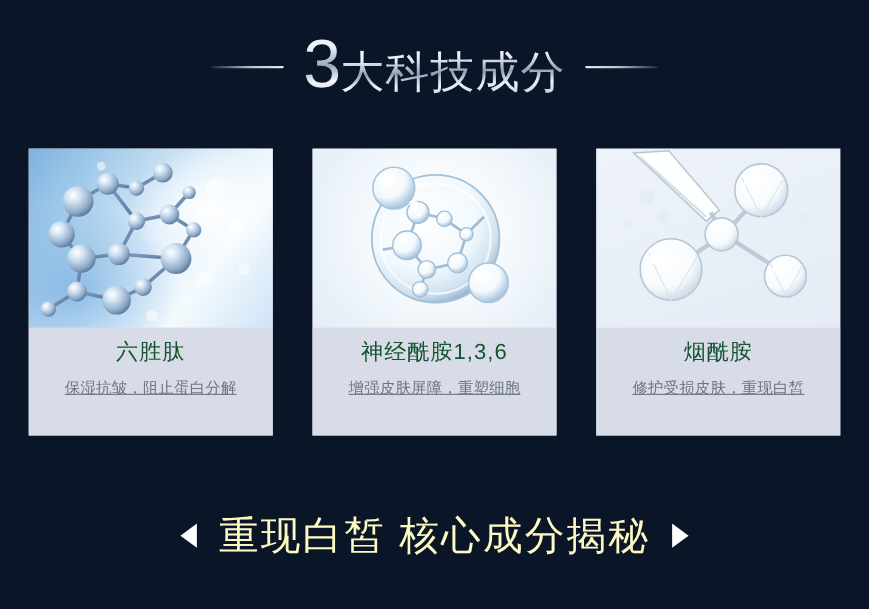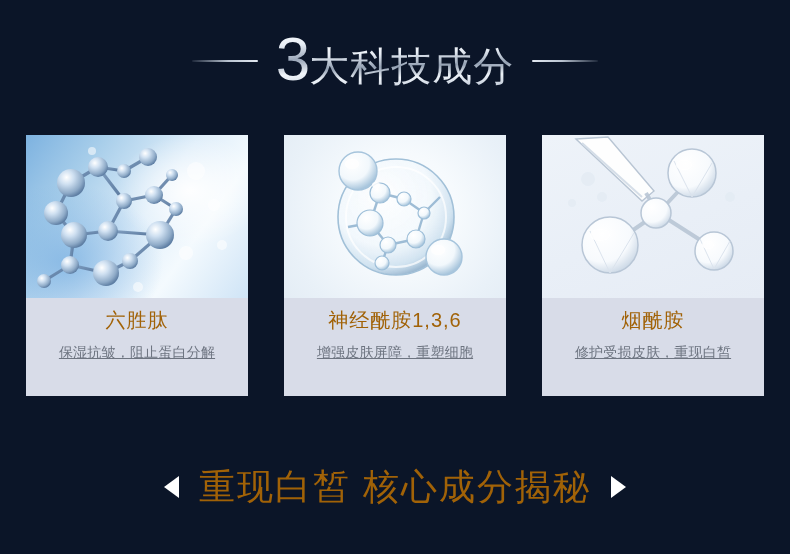--- a/index.html
+++ b/index.html
@@ -95,21 +95,21 @@
     display: flex;
     flex-direction: column;
     align-items: center;
     justify-content: flex-start;
     padding-top: 9px;
     background: #d8dce8;
   }
   .card-title {
     font-size: 20px;
     line-height: 26px;
-    color: #a16207;
+    color: #14532d;
     letter-spacing: 1px;
     white-space: nowrap;
   }
   .card-sub {
     margin-top: 9px;
     font-size: 14px;
     line-height: 20px;
     color: #6d7480;
     letter-spacing: 0.2px;
     white-space: nowrap;
@@ -155,21 +155,21 @@
     width: 0;
     height: 0;
     border-top: 11px solid transparent;
     border-bottom: 11px solid transparent;
   }
   .tri-left  { border-right: 15px solid #ffffff; }
   .tri-right { border-left: 15px solid #ffffff; }
   .footer-text {
     font-size: 36px;
     line-height: 44px;
-    color: #a16207;
+    color: #fef9c3;
     letter-spacing: 2px;
     white-space: nowrap;
   }
 </style>
 </head>
 <body>
 
 <div class="header">
   <div class="rule rule-left"></div>
   <div class="title-wrap">

